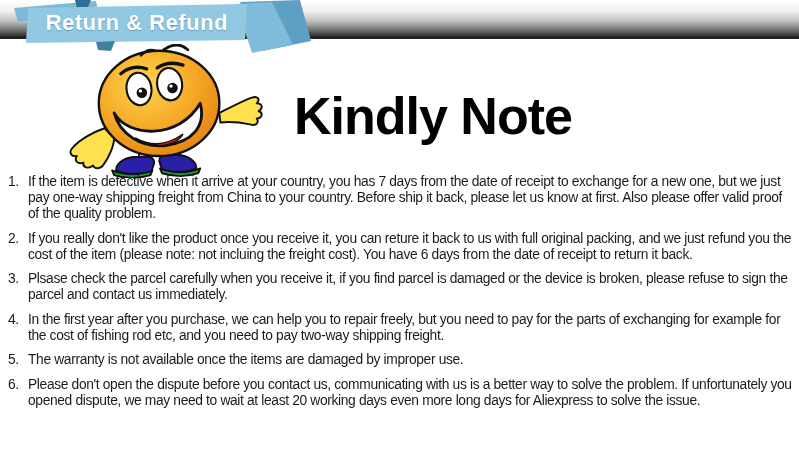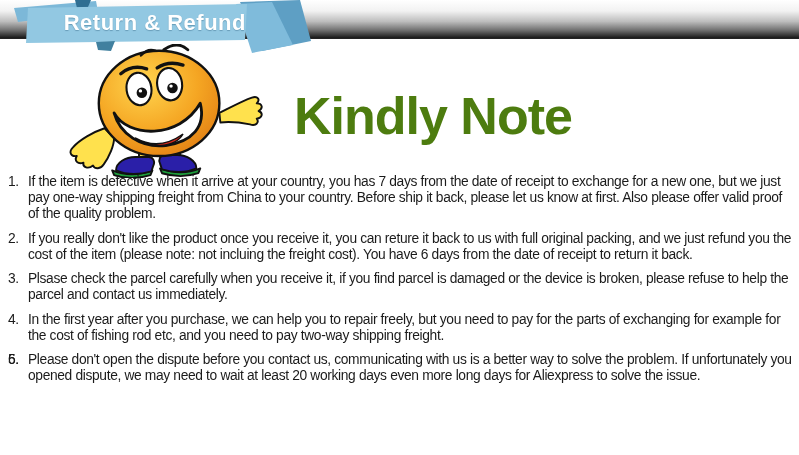--- a/index.html
+++ b/index.html
@@ -10,31 +10,31 @@
   
   .topbar{
     position:absolute;left:0;top:0;width:799px;height:39px;
     background:linear-gradient(to bottom,#ffffff 0%,#f2f2f2 28%,#bdbdbd 55%,#6e6e6e 78%,#161616 98%,#3a3a3a 100%);
   }
   
   .ribbon{position:absolute;left:0;top:0;width:320px;height:60px;}
   .ribbon svg{position:absolute;left:0;top:0;}
   .ribbon-title{
     position:absolute;left:28px;top:6px;width:218px;height:34px;
-    line-height:34px;text-align:right;color:#ffffff;
+    line-height:34px;text-align:center;color:#ffffff;
     font-size:22px;font-weight:bold;letter-spacing:0.5px;
     text-shadow:0 1px 1px rgba(70,120,150,.55);
     white-space:nowrap;
   }
   
   .mascot{position:absolute;left:50px;top:44px;width:222px;height:134px;}
   
   .kindly{
     position:absolute;left:294px;top:86px;
-    font-size:52px;font-weight:bold;color:#4d7c0f;
+    font-size:52px;font-weight:bold;color:#000000;
     letter-spacing:-1px;white-space:nowrap;
   }
   
   .notes{
     position:absolute;left:8px;top:174px;width:786px;
     margin:0;padding:0;list-style:none;
     color:#1b1b1b;
   }
   .notes li{
     position:relative;padding-left:20px;margin:0 0 8.5px 0;
@@ -124,26 +124,27 @@
   <li>
     <span class="num">1.</span>
     <span>If the item is defective when it arrive at your country, you has 7 days from the date of receipt to exchange for a new one, but we just pay one-way shipping freight from China to your country. Before ship it back, please let us know at first. Also please offer valid proof of the quality problem.</span>
   </li>
   <li>
     <span class="num">2.</span>
     <span>If you really don't like the product once you receive it, you can reture it back to us with full original packing, and we just refund you the cost of the item (please note: not incluing the freight cost). You have 6 days from the date of receipt to return it back.</span>
   </li>
   <li>
     <span class="num">3.</span>
-    <span>Plsase check the parcel carefully when you receive it, if you find parcel is damaged or the device is broken, please refuse to help the parcel and contact us immediately.</span>
+    <span>Plsase check the parcel carefully when you receive it, if you find parcel is damaged or the device is broken, please refuse to sign the parcel and contact us immediately.</span>
   </li>
   <li>
     <span class="num">4.</span>
     <span>In the first year after you purchase, we can help you to repair freely, but you need to pay for the parts of exchanging for example for the cost of fishing rod etc, and you need to pay two-way shipping freight.</span>
   </li>
   <li>
     <span class="num">5.</span>
+    <span>The warranty is not available once the items are damaged by improper use.</span>
   </li>
   <li>
     <span class="num">6.</span>
     <span>Please don't open the dispute before you contact us, communicating with us is a better way to solve the problem. If unfortunately you opened dispute, we may need to wait at least 20 working days even more long days for Aliexpress to solve the issue.</span>
   </li>
 </ol>
 
 </body></html>

